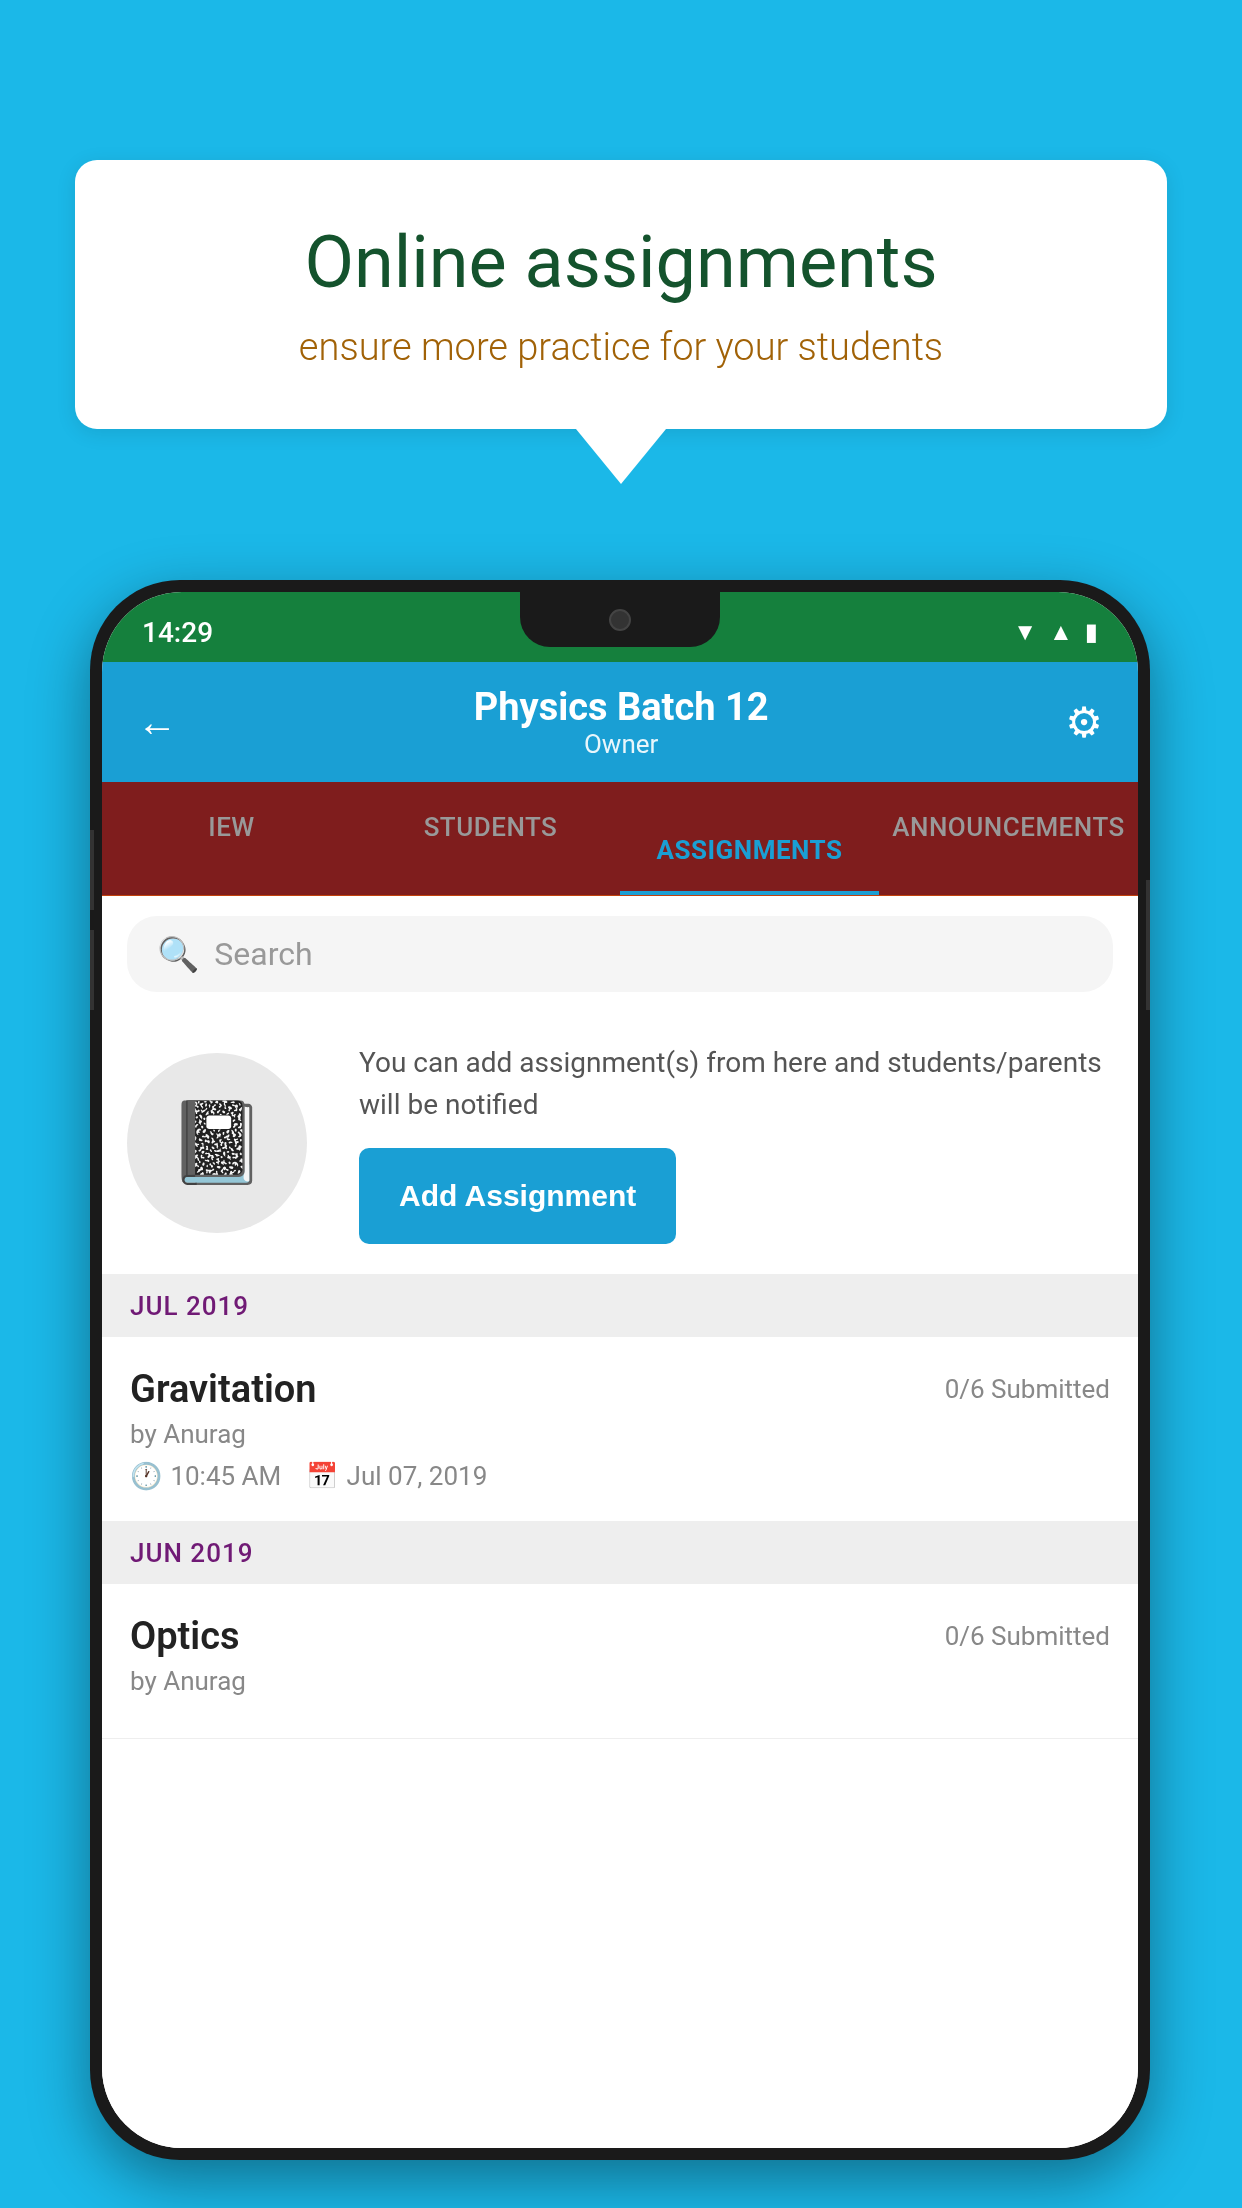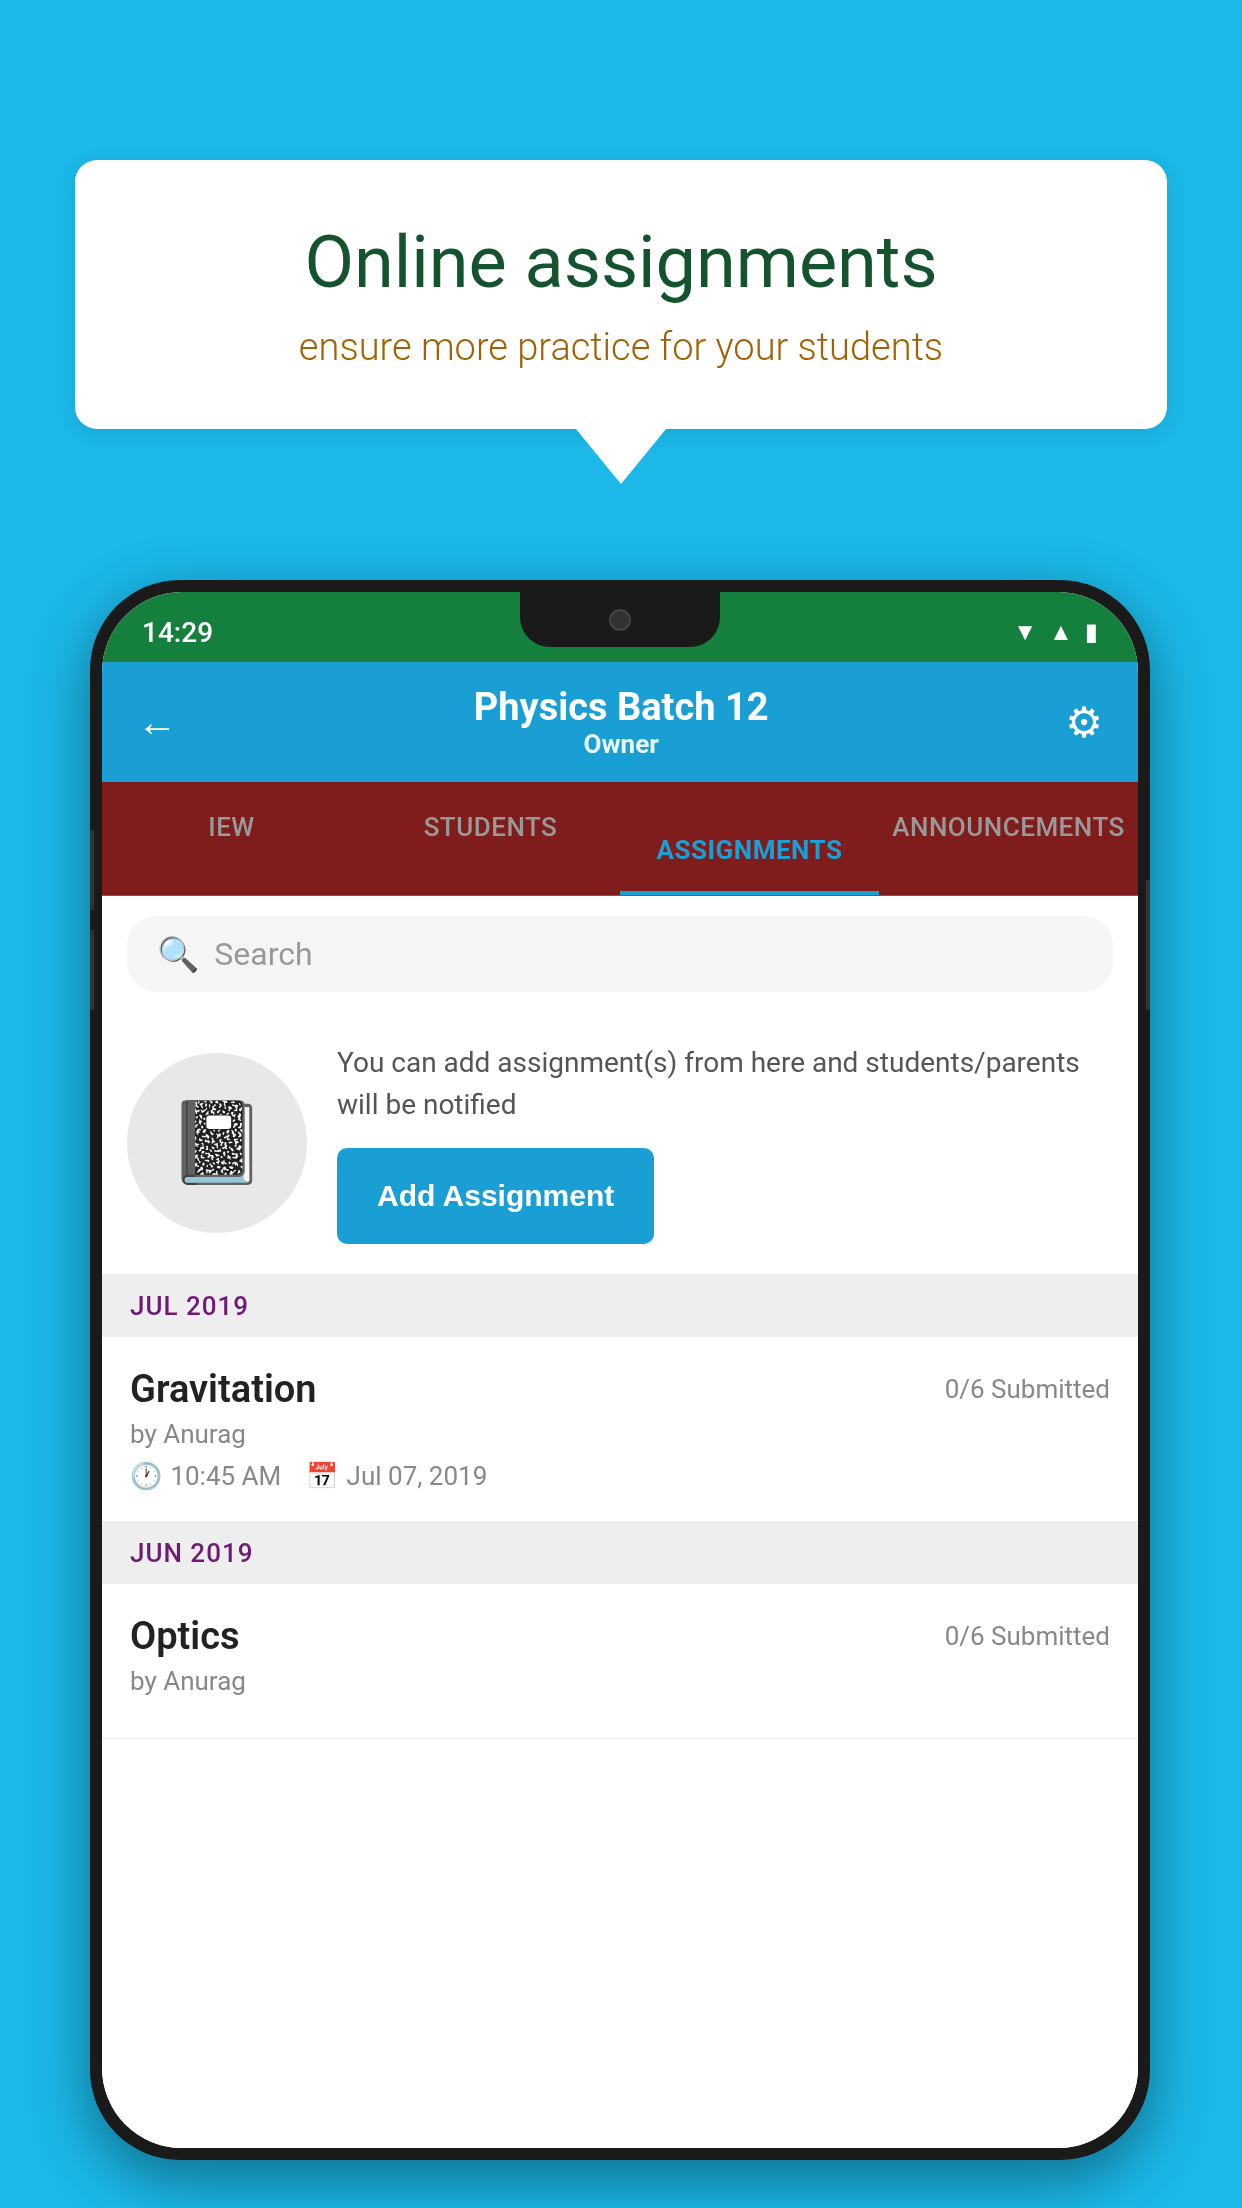--- a/index.html
+++ b/index.html
@@ -150,21 +150,21 @@
 
     .header-title {
       color: white;
       font-size: 38px;
       font-weight: 700;
     }
 
     .header-subtitle {
       color: rgba(255,255,255,0.9);
       font-size: 26px;
-      font-weight: 700;
+      font-weight: 400;
     }
 
     .settings-icon {
       color: white;
       font-size: 42px;
     }
 
     
     .tabs-container {
       background: #7f1d1d;
@@ -254,20 +254,21 @@
       align-items: center;
       justify-content: center;
     }
 
     .notebook-icon {
       font-size: 80px;
     }
 
     .assignment-text-area {
       flex: 1;
+      margin-left: 22px;
     }
 
     .assignment-description {
       color: #555;
       font-size: 28px;
       line-height: 1.5;
       margin-bottom: 22px;
     }
 
     .add-assignment-btn {

